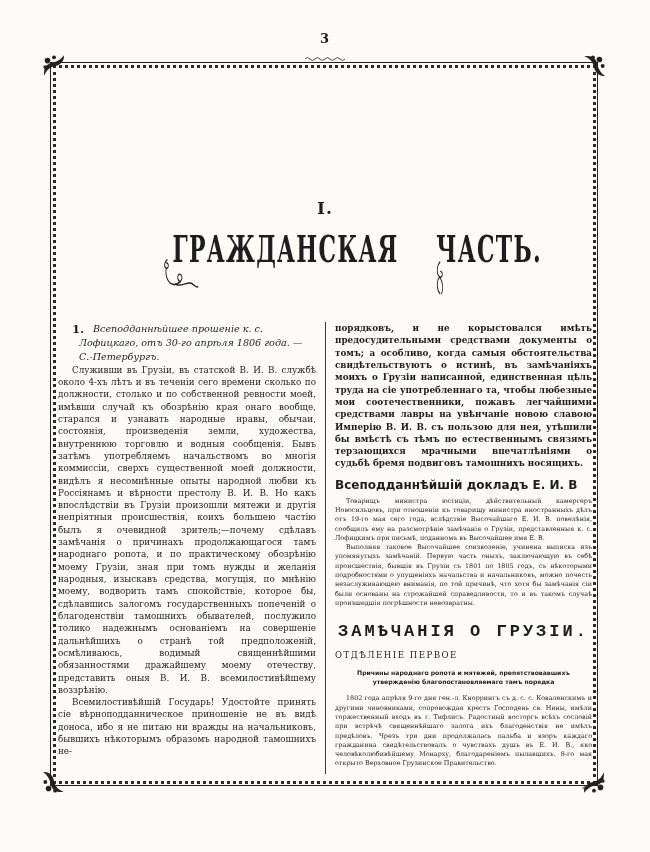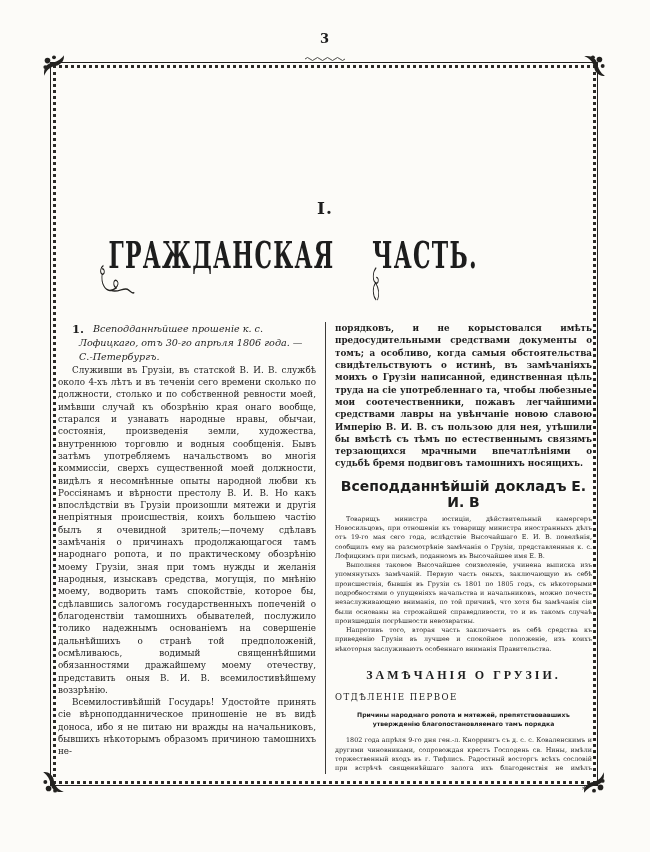--- a/index.html
+++ b/index.html
@@ -66,24 +66,24 @@
     top: 198px;
     left: 0;
     right: 0;
     text-align: center;
     font-weight: bold;
     font-size: 17px;
     letter-spacing: 1px;
   }
   .main-title {
     position: absolute;
-    top: 232px;
+    top: 226px;
     left: 0;
     right: 0;
-    text-align: left;
+    text-align: right;
   }
   .main-title-inner {
     display: inline-block;
     transform: scaleX(0.63) scaleY(1.08);
     transform-origin: center top;
     font-weight: bold;
     font-size: 35px;
     letter-spacing: 2px;
     white-space: nowrap;
   }
@@ -128,38 +128,38 @@
     position: absolute;
     left: 0;
     top: -1px;
     font-style: normal;
     font-weight: bold;
     font-size: 11.5px;
   }
   .body-text p { margin: 0; text-indent: 14px; }
   .no-indent { text-indent: 0 !important; font-weight: bold; }
   .report-heading {
-    text-align: center;
+    text-align: left;
     font-family: "DejaVu Sans", sans-serif;
     font-weight: bold;
-    font-size: 14px;
+    font-size: 12px;
     margin: 8px 0 5px 0;
   }
   .small-text p {
     font-size: 6.4px;
     line-height: 1.45;
     text-align: justify;
     text-indent: 11px;
     margin: 0;
   }
   .section-heading {
     text-align: center;
-    font-family: Liberation Serif, serif;
-    font-weight: bold;
-    font-size: 12px;
+    font-family: Liberation Mono, monospace;
+    font-weight: bold;
+    font-size: 17px;
     letter-spacing: 3px;
     margin: 14px 0 9px 0;
     white-space: nowrap;
   }
   .subsection-heading {
     font-size: 8.6px;
     letter-spacing: 1.5px;
     margin: 0 0 8px 0;
   }
   .subsection-subtitle {
@@ -249,32 +249,31 @@
   </div>
 
   <div class="columns">
 
     <div class="col col-left body-text">
       <p class="doc-header">
         <span class="doc-number">1.</span>
         <span>Всеподданнѣйшее прошеніе к. с. Лофицкаго, отъ 30-го апрѣля 1806 года. — С.-Петербургъ.</span>
       </p>
       <p>Служивши въ Грузіи, въ статской В. И. В. службѣ около 4-хъ лѣтъ и въ теченіи сего времени сколько по должности, столько и по собственной ревности моей, имѣвши случай къ обозрѣнію края онаго вообще, старался и узнавать народные нравы, обычаи, состоянія, произведенія земли, художества, внутреннюю торговлю и водныя сообщенія. Бывъ затѣмъ употребляемъ начальствомъ во многія коммиссіи, сверхъ существенной моей должности, видѣлъ я несомнѣнные опыты народной любви къ Россіянамъ и вѣрности престолу В. И. В. Но какъ впослѣдствіи въ Грузіи произошли мятежи и другія непріятныя происшествія, коихъ большею частію былъ я очевидной зритель;—почему сдѣлавъ замѣчанія о причинахъ продолжающагося тамъ народнаго ропота, и по практическому обозрѣнію моему Грузіи, зная при томъ нужды и желанія народныя, изыскавъ средства, могущія, по мнѣнію моему, водворить тамъ спокойствіе, которое бы, сдѣлавшись залогомъ государственныхъ попеченій о благоденствіи тамошнихъ обывателей, послужило толико надежнымъ основаніемъ на совершеніе дальнѣйшихъ о странѣ той предположеній, осмѣливаюсь, водимый священнѣйшими обязанностями дражайшему моему отечеству, представить оныя В. И. В. всемилостивѣйшему воззрѣнію.</p>
-      <p>Всемилостивѣйшій Государь! Удостойте принять сіе вѣрноподданническое приношеніе не въ видѣ доноса, ибо я не питаю ни вражды на начальниковъ, бывшихъ нѣкоторымъ образомъ причиною тамошнихъ не-</p>
+      <p>Всемилостивѣйшій Государь! Удостойте принять сіе вѣрноподданническое приношеніе не въ видѣ доноса, ибо я не питаю ни вражды на начальниковъ, бывшихъ нѣкоторымъ образомъ народной тамошнихъ не-</p>
     </div>
 
     <div class="col col-right">
       <div class="body-text">
         <p class="no-indent">порядковъ, и не корыстовался имѣть предосудительными средствами документы о томъ; а особливо, когда самыя обстоятельства свидѣтельствуютъ о истинѣ, въ замѣчаніяхъ моихъ о Грузіи написанной, единственная цѣль труда на сіе употребленнаго та, чтобы любезные мои соотечественники, пожавъ легчайшими средствами лавры на увѣнчаніе новою славою Имперію В. И. В. съ пользою для нея, утѣшили бы вмѣстѣ съ тѣмъ по естественнымъ связямъ терзающихся мрачными впечатлѣніями о судьбѣ бремя подвиговъ тамошнихъ носящихъ.</p>
       </div>
       <div class="report-heading">Всеподданнѣйшій докладъ Е. И. В</div>
       <div class="small-text">
         <p>Товарищъ министра юстиціи, дѣйствительный камергеръ Новосильцовъ, при отношеніи къ товарищу министра иностранныхъ дѣлъ отъ 19-го мая сего года, вслѣдствіе Высочайшаго Е. И. В. повелѣнія, сообщилъ ему на разсмотрѣніе замѣчанія о Грузіи, представленныя к. с. Лофицкимъ при письмѣ, поданномъ въ Высочайшее имя Е. В.</p>
         <p>Выполняя таковое Высочайшее соизволеніе, учинена выписка изъ упомянутыхъ замѣчаній. Первую часть оныхъ, заключающую въ себѣ происшествія, бывшія въ Грузіи съ 1801 по 1805 годъ, съ нѣкоторыми подробностями о упущеніяхъ начальства и начальниковъ, можно почесть незаслуживающею вниманія, по той причинѣ, что хотя бы замѣчанія сіи были основаны на строжайшей справедливости, то и въ такомъ случаѣ произшедшія погрѣшности невозвратны.</p>
-        <p>Напротивъ того, вторая часть заключаетъ въ себѣ средства къ приведенію Грузіи въ лучшее и спокойное положеніе, изъ коихъ нѣкоторыя заслуживаютъ особеннаго вниманія Правительства.</p>
       </div>
       <div class="section-heading">ЗАМѢЧАНІЯ О ГРУЗІИ.</div>
       <div class="subsection-heading">ОТДѢЛЕНІЕ ПЕРВОЕ</div>
       <div class="subsection-subtitle">Причины народнаго ропота и мятежей, препятствовавшихъ утвержденію благопостановляемаго тамъ порядка</div>
       <div class="small-text">
         <p>1802 года апрѣля 9-го дня ген.-л. Кноррингъ съ д. с. с. Коваленскимъ и другими чиновниками, сопровождая крестъ Господень св. Нины, имѣли торжественный входъ въ г. Тифлисъ. Радостный восторгъ всѣхъ сословій при встрѣчѣ священнѣйшаго залога ихъ благоденствія не имѣлъ предѣловъ. Чрезъ три дни продолжалась пальба и взоръ каждаго гражданина свидѣтельствовалъ о чувствахъ душъ въ Е. И. В., яко человѣколюбивѣйшему Монарху, благодареніемъ пылавшихъ. 8-го мая открыто Верховное Грузинское Правительство.</p>
       </div>
     </div>
 
   </div>

